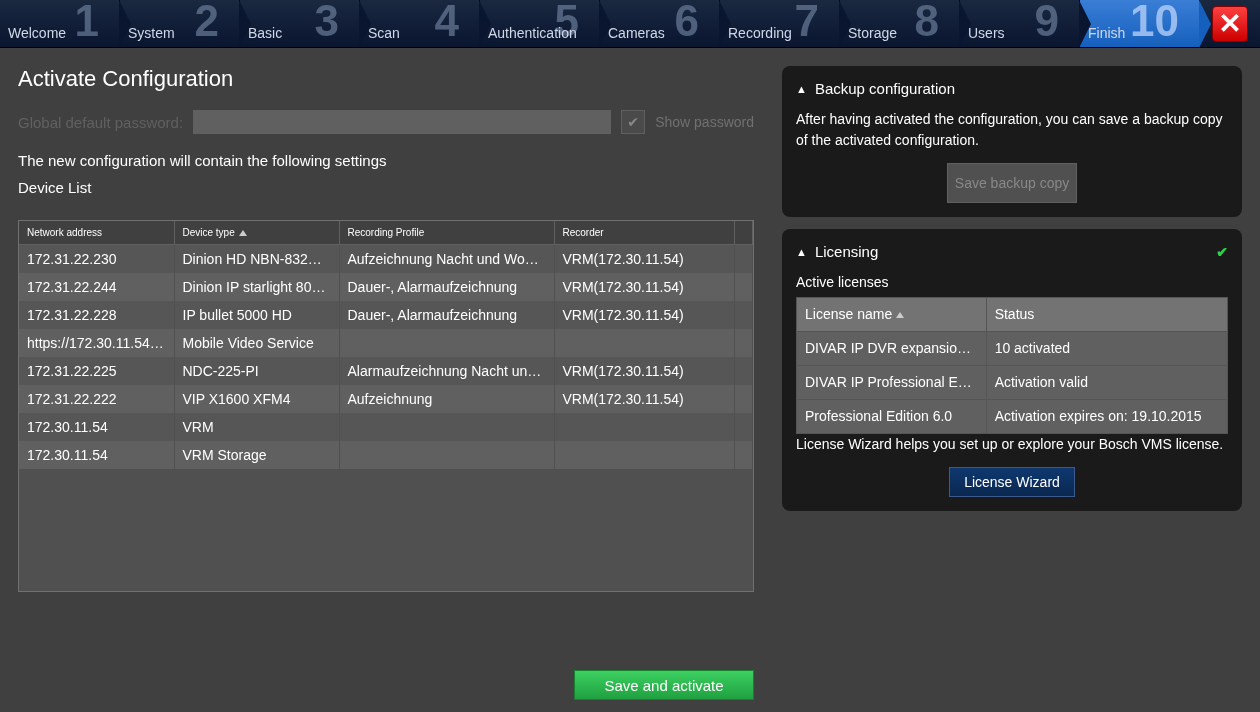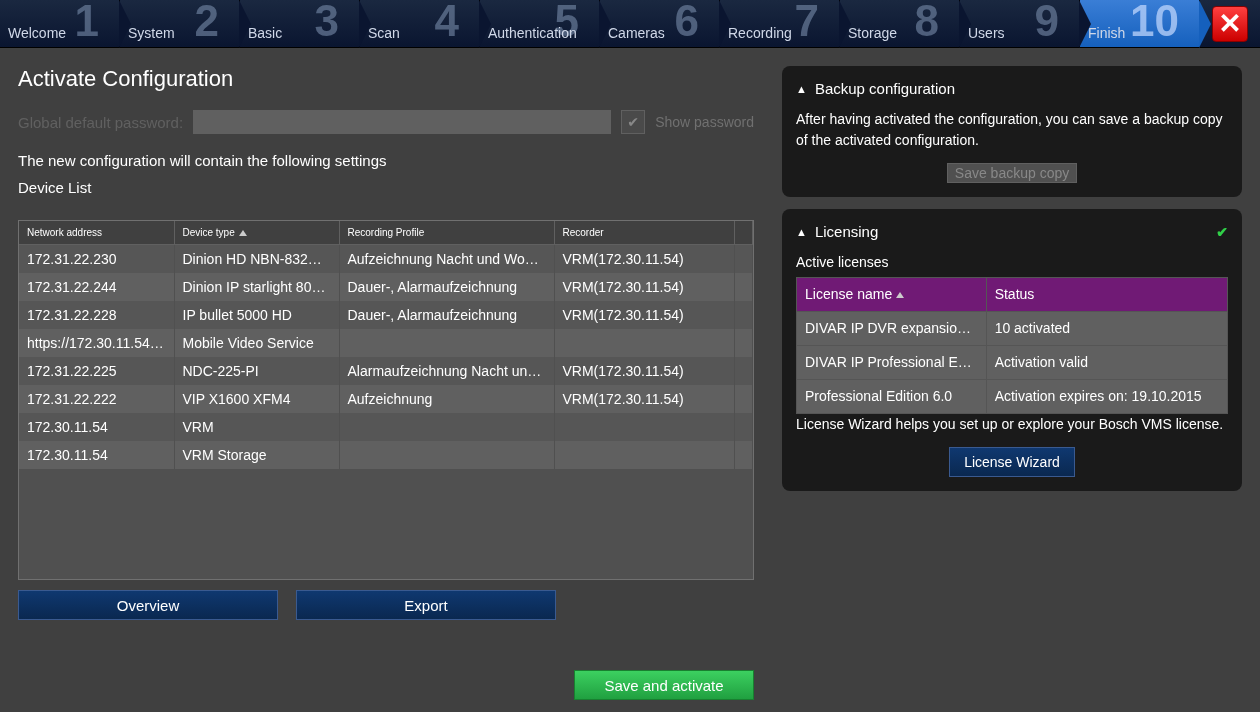--- a/index.html
+++ b/index.html
@@ -184,41 +184,41 @@
 }
 .panel-header .chev {
   font-size: 11px;
 }
 .panel-title { font-size: 15px; flex: 1; }
 .panel-body { font-size: 14px; line-height: 1.5; }
 .btn-disabled {
   display: block;
   margin: 12px auto 0 auto;
   width: 130px;
-  height: 20px;
+  height: 40px;
   background: #505050;
   border: 1px solid #606060;
   color: #888;
   font-size: 14px;
 }
 .btn-blue-small {
   display: block;
   margin: 12px auto 0 auto;
   background: linear-gradient(to bottom, #0f3870, #0a2850);
   border: 1px solid #3a5a90;
   color: #fff;
   padding: 6px 14px;
   font-size: 14px;
   cursor: pointer;
 }
 .check-icon { color: #30d048; font-weight: bold; margin-left: auto; }
 .lic-table-wrap { margin-top: 4px; }
 .lic-table { width: 100%; border-collapse: collapse; table-layout: fixed; }
 .lic-table th {
-  background: #701a75;
+  background: #737373;
   padding: 6px 8px;
   text-align: left;
   font-weight: normal;
   border: 1px solid #555;
   font-size: 14px;
 }
 .lic-table td {
   padding: 6px 8px;
   background: #606060;
   border: 1px solid #555;
@@ -364,24 +364,20 @@
             </tr>
             <tr>
               <td>172.30.11.54</td>
               <td>VRM Storage</td>
               <td></td>
               <td></td>
               <td></td>
             </tr>
           </tbody>
       </table>
-    </div>
-    <div class="btn-row">
-      <button class="btn">Overview</button>
-      <button class="btn">Export</button>
     </div>
     <div class="btn-row-bottom">
       <button class="btn-green">Save and activate</button>
     </div>
   </div>
 
   <div class="right">
     <div class="panel">
       <div class="panel-header">
         <span class="chev">▲</span>

